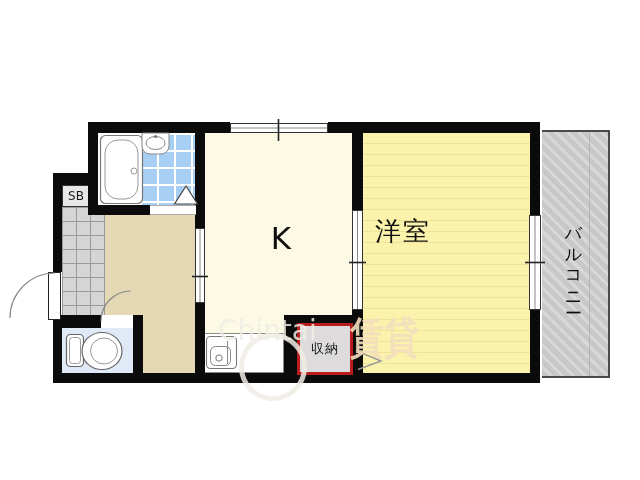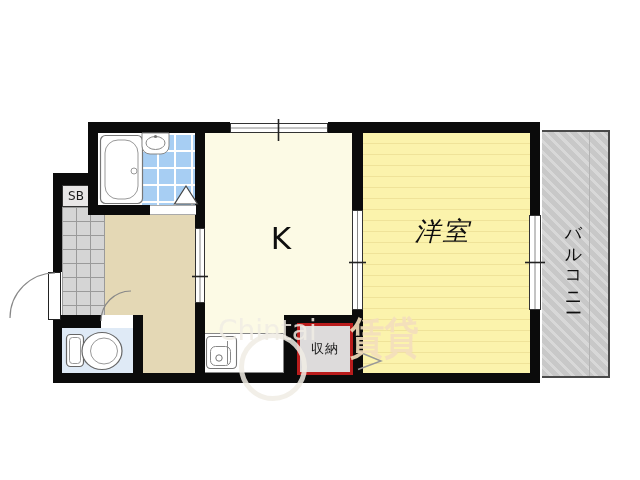--- a/index.html
+++ b/index.html
@@ -47,21 +47,21 @@
   
   .box{position:absolute;box-sizing:border-box;z-index:2;display:flex;align-items:center;justify-content:center;color:#1a1a1a;}
   .sb-box{background:var(--box_fill);border:1px solid #333;font-size:12px;}
   .closet-box{background:var(--closet_fill);border:3px solid #b91c1c;font-size:13px;letter-spacing:1px;z-index:4;}
   .counter{position:absolute;background:#fff;border:1px solid #888;box-sizing:border-box;z-index:2;}
   
   #fixtures{position:absolute;left:0;top:0;z-index:5;}
   
   .label{position:absolute;z-index:6;color:#0e0e0e;}
   .k-label{font-size:31px;text-align:center;}
-  .west-label{text-align:center;line-height:1.05;font-style:italic;}
+  .west-label{text-align:left;line-height:1.05;}
   .west-label .l1{font-size:26px;letter-spacing:2px;}
   .west-label .l2{font-size:29px;}
   .balcony-label{
     writing-mode:vertical-rl;text-orientation:upright;
     font-size:17px;letter-spacing:3px;height:150px;text-align:center;
   }
   
   .wm{position:absolute;z-index:7;pointer-events:none;}
   .wm-brand{font-size:28px;color:var(--watermark_light);}
   .wm-circle{width:58px;height:58px;border:5px solid var(--watermark_light);border-radius:50%;}

